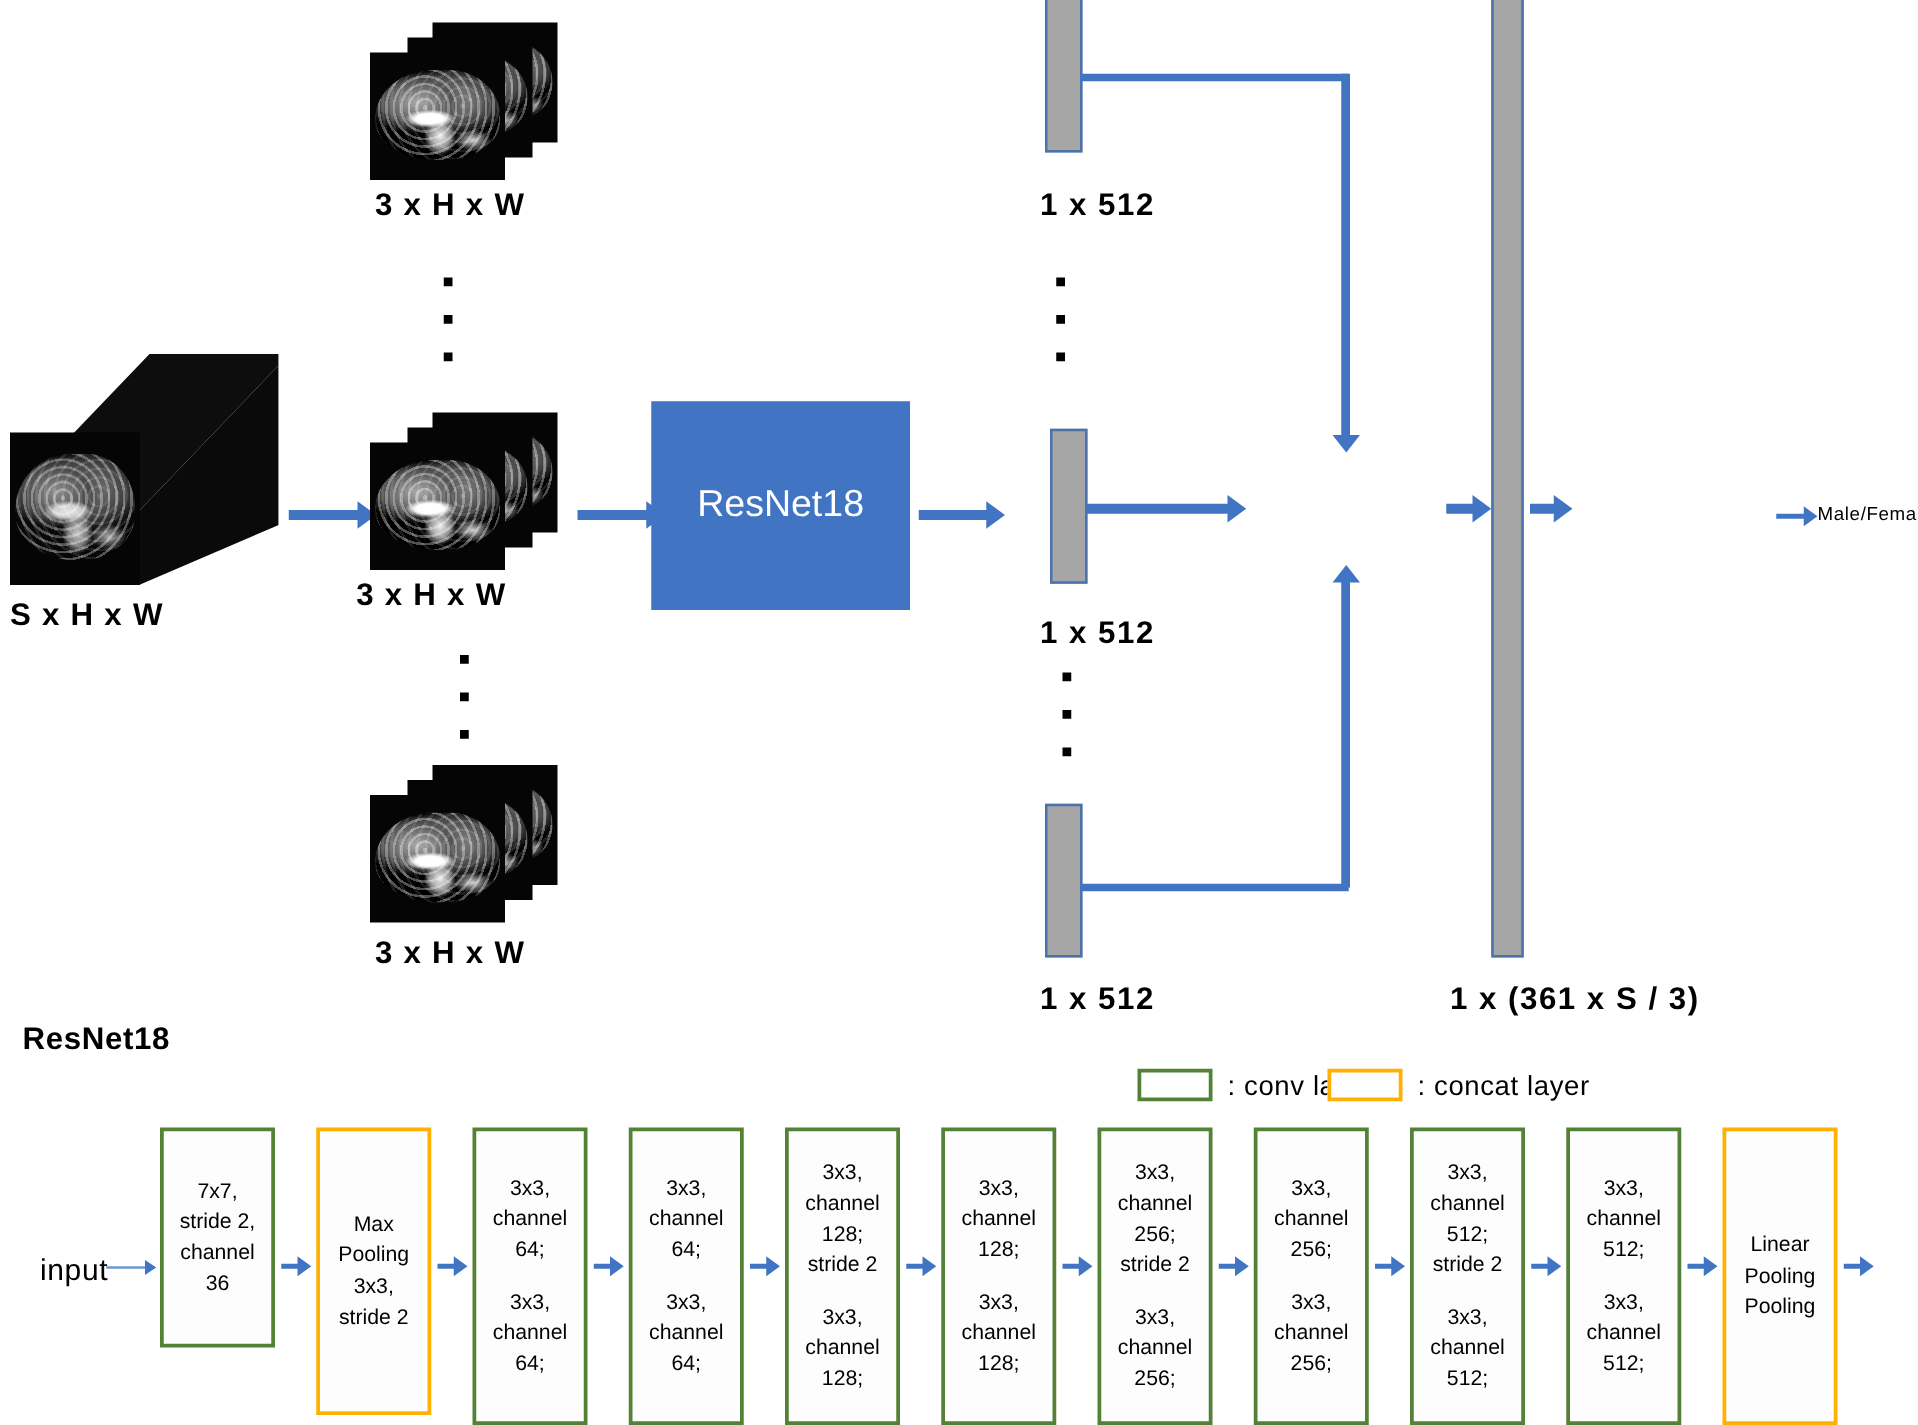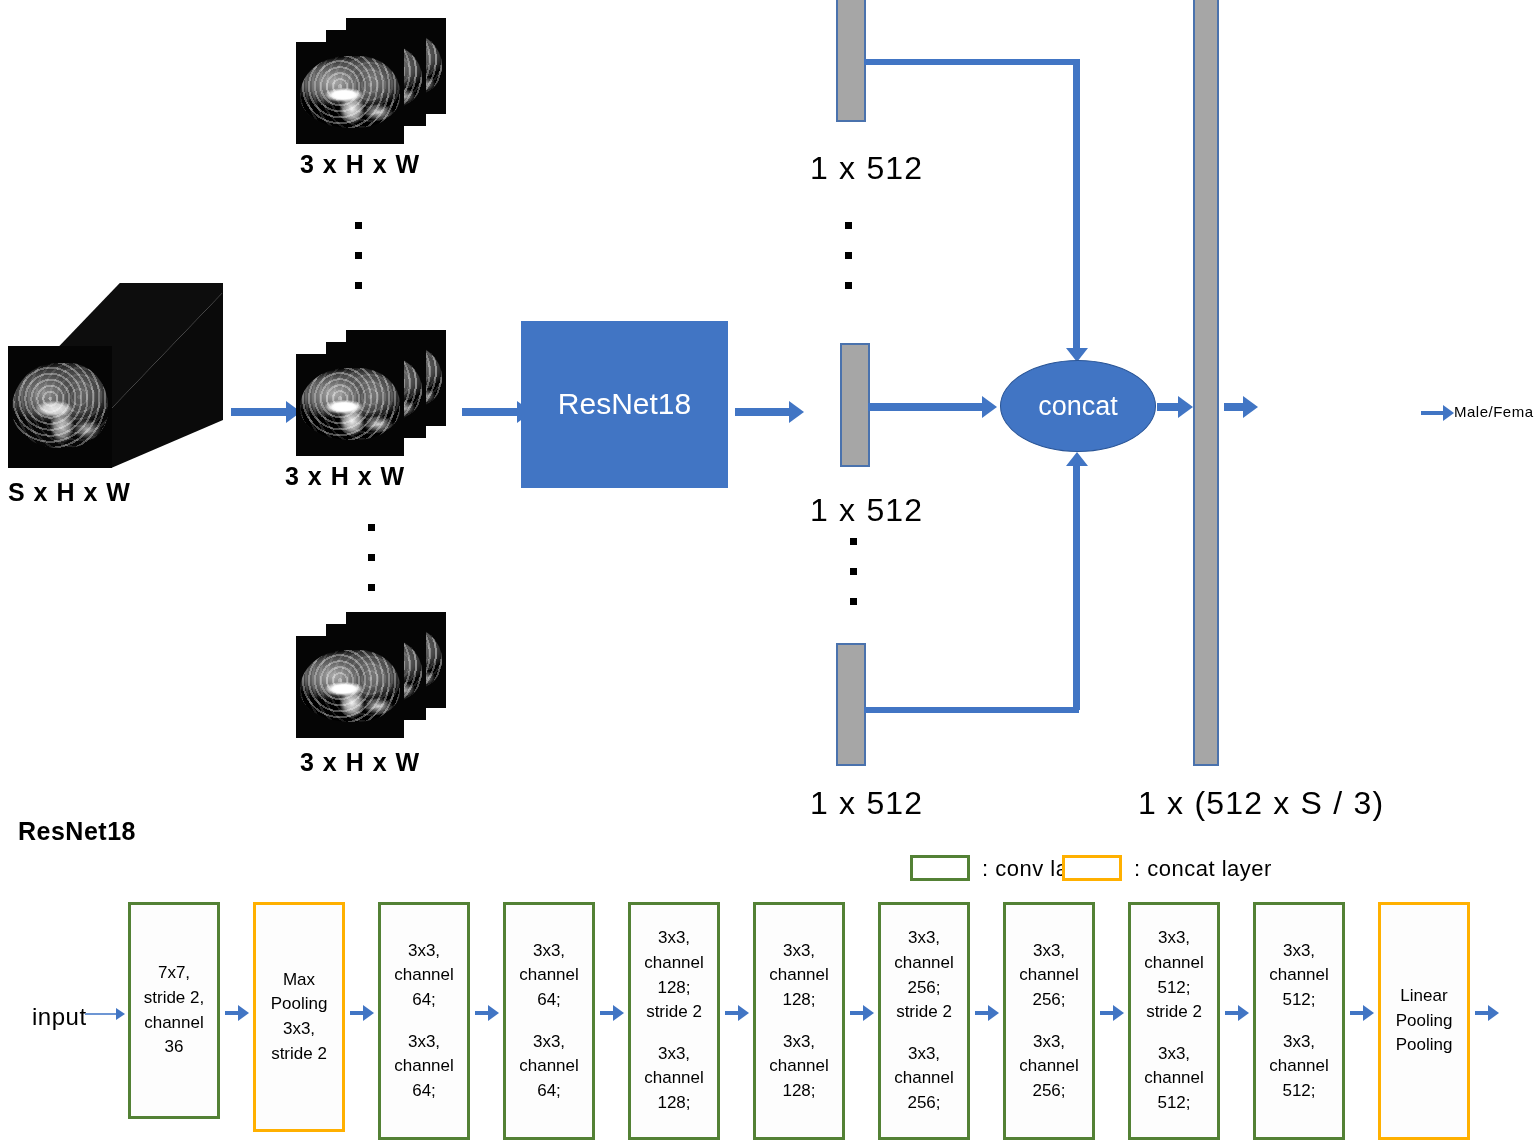--- a/index.html
+++ b/index.html
@@ -23,23 +23,24 @@
     font-family: "Liberation Sans", sans-serif;
     white-space: nowrap;
     letter-spacing: .5px;
   }
   .lbl-dim {
     font-size: 25px;
     font-weight: 700;
     letter-spacing: 1px;
   }
   .lbl-dim-thin {
-    font-size: 32px;
-    font-weight: 400;
+    font-size: 25px;
+    font-weight: 700;
     letter-spacing: 1.2px;
+    margin-left: 22px;
   }
   .lbl-section {
     font-size: 25px;
     font-weight: 700;
   }
   .lbl-small { font-size: 15px; font-weight: 400; }
   .lbl-mid   { font-size: 22px; font-weight: 400; }
 
   
   .bluebox {
@@ -351,47 +352,44 @@
     </div>
 
   <div class="line-h" style="left:864px; top:59px; width:215px;"></div>
   <div class="arrow-d" style="left:1073px; top:59px; height:290px;"></div>
 
   <div class="line-h" style="left:864px; top:707px; width:215px;"></div>
   <div class="arrow-u" style="left:1073px; top:465px; height:245px;"></div>
 
   <div class="arrow-r" style="left:868px; top:403px; width:115px;"></div>
 
-  <div class="ellipse" style="left:1000px; top:360px; width:156px; height:92px;">
-    <span>concat</span>
-  </div>
 
   <div class="arrow-r" style="left:1157px; top:403px; width:22px;"></div>
 
   <div class="graybar" style="left:1193px; top:-4px; width:26px; height:770px;"></div>
-  <div class="lbl lbl-dim-thin" style="left:1138px; top:785px;">1 x (512 x S / 3)</div>
+  <div class="lbl lbl-dim-thin" style="left:1138px; top:785px;">1 x (361 x S / 3)</div>
 
   <div class="arrow-r" style="left:1224px; top:403px; width:20px;"></div>
 
 
   <div class="arrow-thin" style="left:1421px; top:411px; width:23px;"></div>
   <div class="lbl lbl-small" style="left:1454px; top:403px;">Male/Female</div>
 
   <div class="lbl lbl-section" style="left:18px; top:817px;">ResNet18</div>
 
   <div class="legend-swatch legend-conv" style="left:910px; top:855px;"></div>
   <div class="lbl lbl-mid" style="left:982px; top:856px;">: conv layer</div>
   <div class="legend-swatch legend-pool" style="left:1062px; top:855px;"></div>
   <div class="lbl lbl-mid" style="left:1134px; top:856px;">: concat layer</div>
 
   <div class="lbl lbl-mid" style="left:32px; top:1003px; font-size:24px;">input</div>
   <div class="arrow-hair" style="left:85px; top:1013px; width:32px;"></div>
 
   <div id="resnet-strip">
-      <div class="convbox" style="left: 128px; top: 902px; width: 92px; height: 217px;">
+      <div class="convbox" style="left: 128px; top: 902px; width: 92px; height: 176px;">
         <div>
           <div>7x7,</div>
           <div>stride 2,</div>
           <div>channel</div>
           <div>36</div>
         </div>
       </div>
       <div class="arrow-thin" style="left: 225px; top: 1011px; width: 14px;"></div>
       <div class="poolbox" style="left: 253px; top: 902px; width: 92px; height: 230px;">
         <div>

